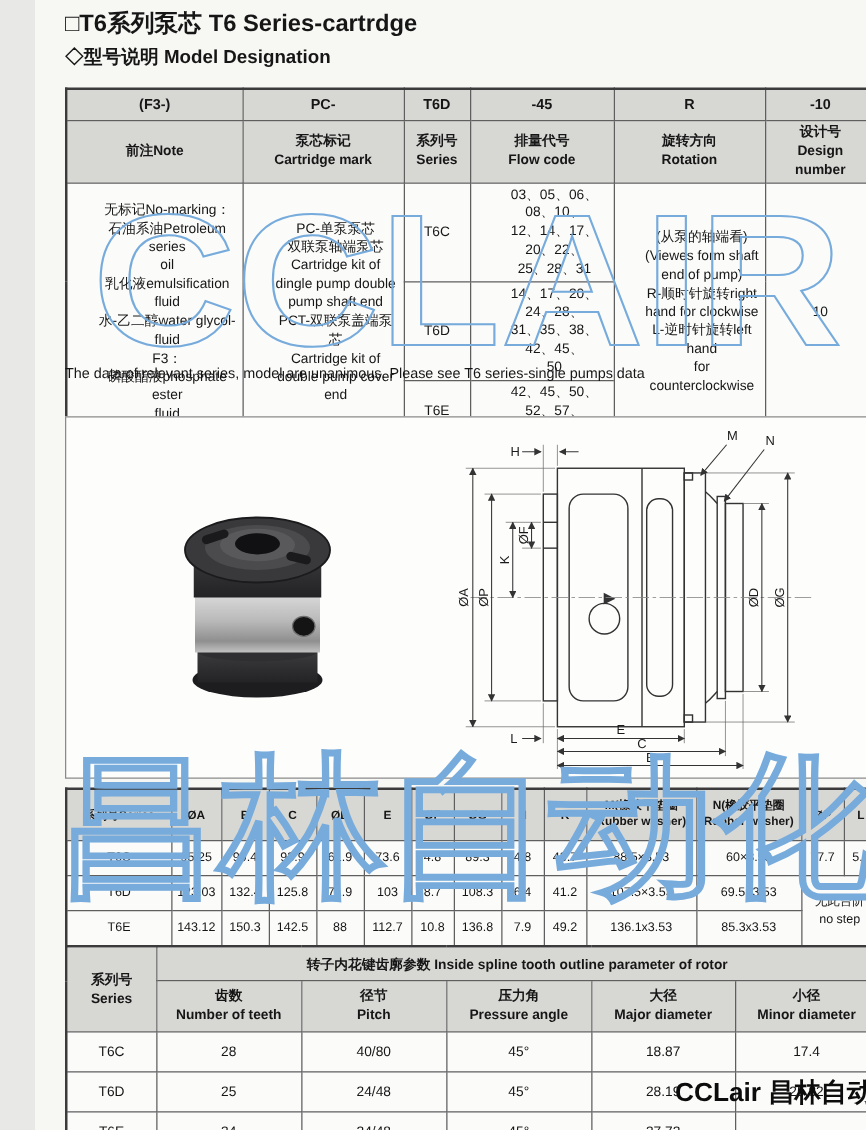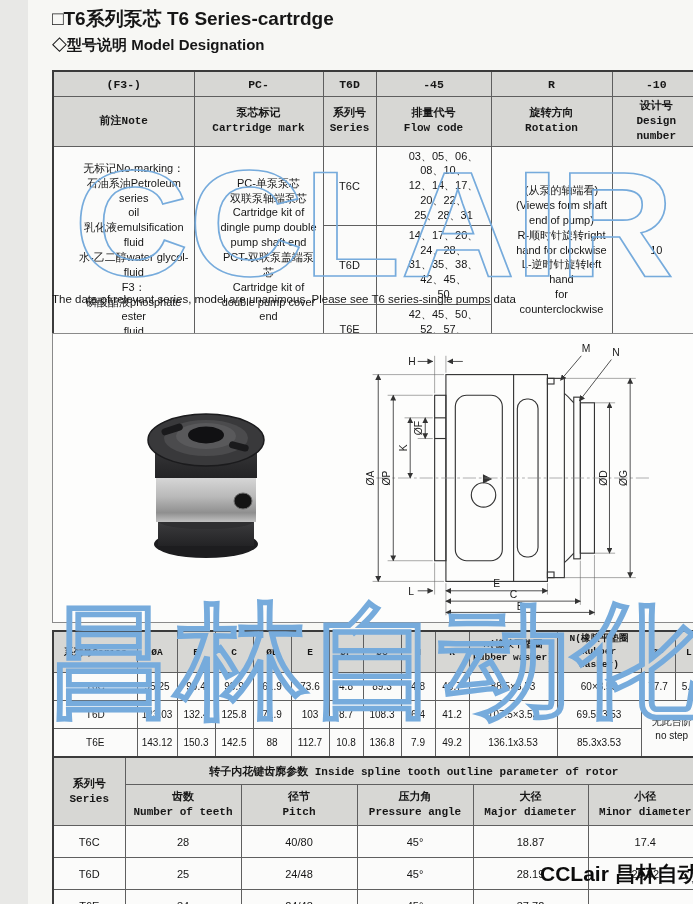--- a/index.html
+++ b/index.html
@@ -3,21 +3,21 @@
 <meta charset="utf-8">
 <style>
   html,body{margin:0;padding:0;background:#e8e8e6;}
   .page{position:relative;width:693px;height:904px;background:#f7f7f4;overflow:hidden;
         font-family:"Liberation Sans",sans-serif;color:#161616;margin-left:28px;}
   .title{position:absolute;left:24px;top:6px;font-size:19px;font-weight:bold;}
   .subtitle{position:absolute;left:24px;top:36px;font-size:15px;font-weight:bold;}
   table{border-collapse:collapse;table-layout:fixed;background:#fbfbfa;}
   th,td{border:1px solid #5f5f5f;font-size:11px;padding:2px 4px;text-align:center;vertical-align:middle;overflow:hidden;}
   table.framed{border:2px solid #3b3b3b;}
-  th{background:#d7d7d4;font-weight:bold;font-family:Liberation Mono, monospace;}
+  th{background:#d7d7d4;font-weight:bold;}
   .pre{white-space:pre-line;line-height:1.35;}
   .left{text-align:center;padding-left:24px;}
   .t1{position:absolute;left:24px;top:70px;width:648px;}
   .t1 .code-row th{height:20px;font-size:11.5px;}
   .t1 .hdr-row th{height:28px;font-size:11px;}
   .note-lines{position:absolute;left:24px;top:291px;font-size:11.5px;line-height:1.45;}
   .note-cn{font-weight:bold;}
   .diagram-box{position:absolute;left:24px;top:333px;width:646px;height:288px;
                border:1px solid #8a8a8a;background:#fdfdfc;}
   .photo{position:absolute;left:58px;top:46px;}

